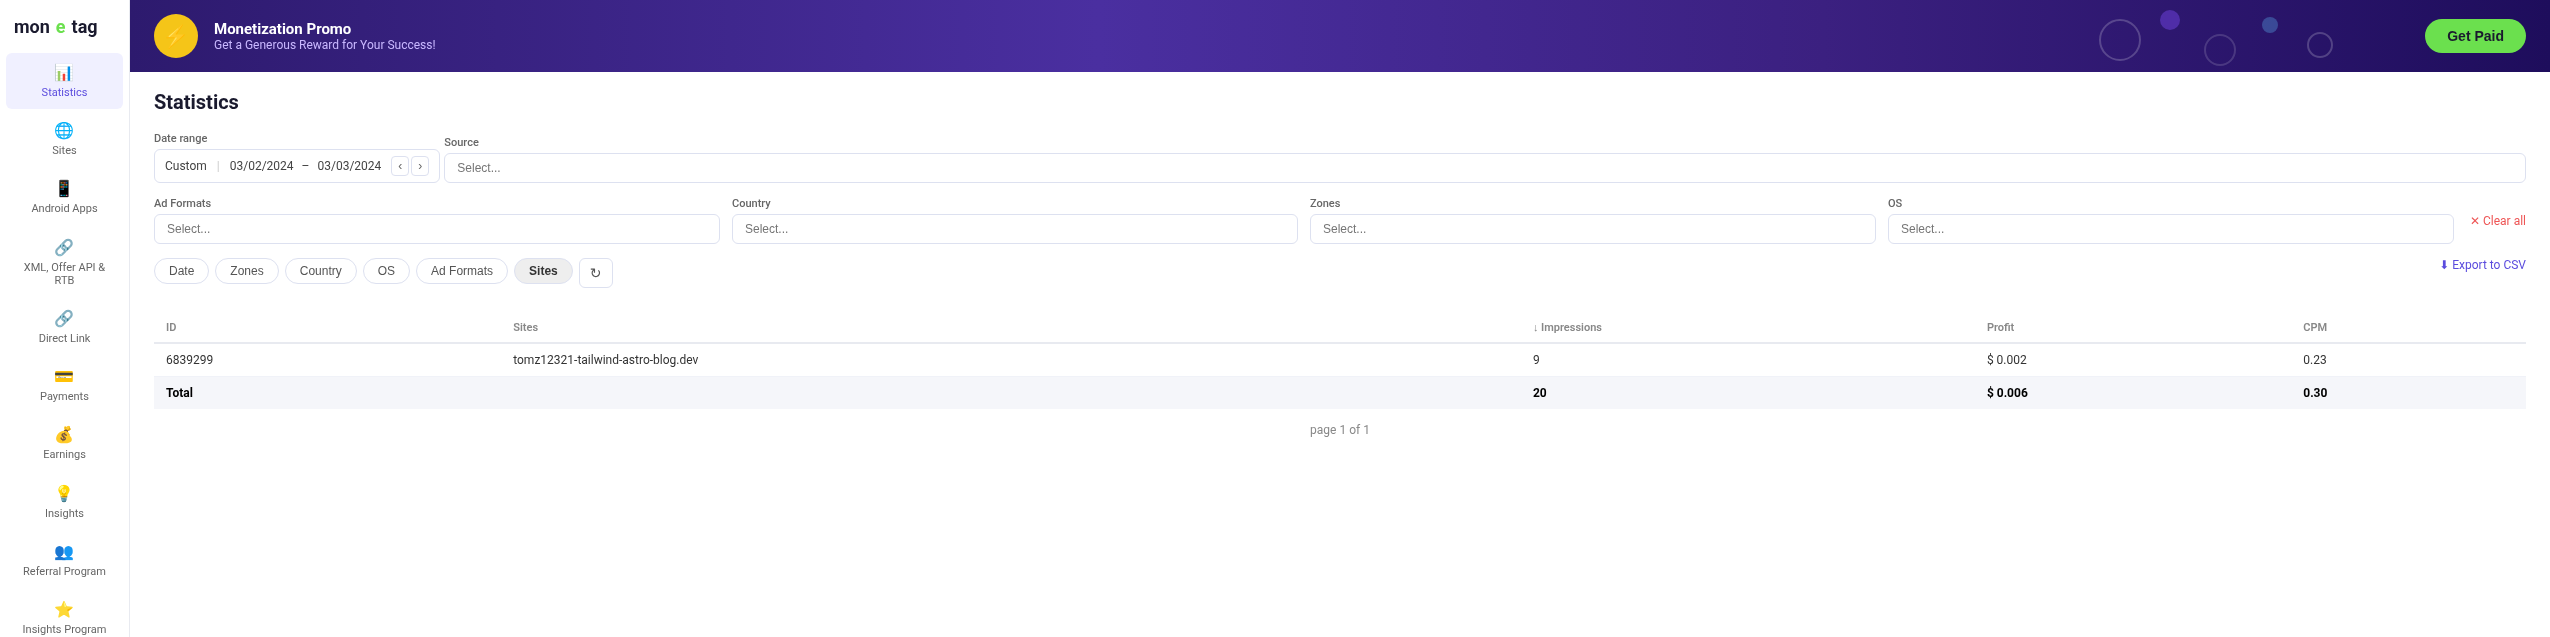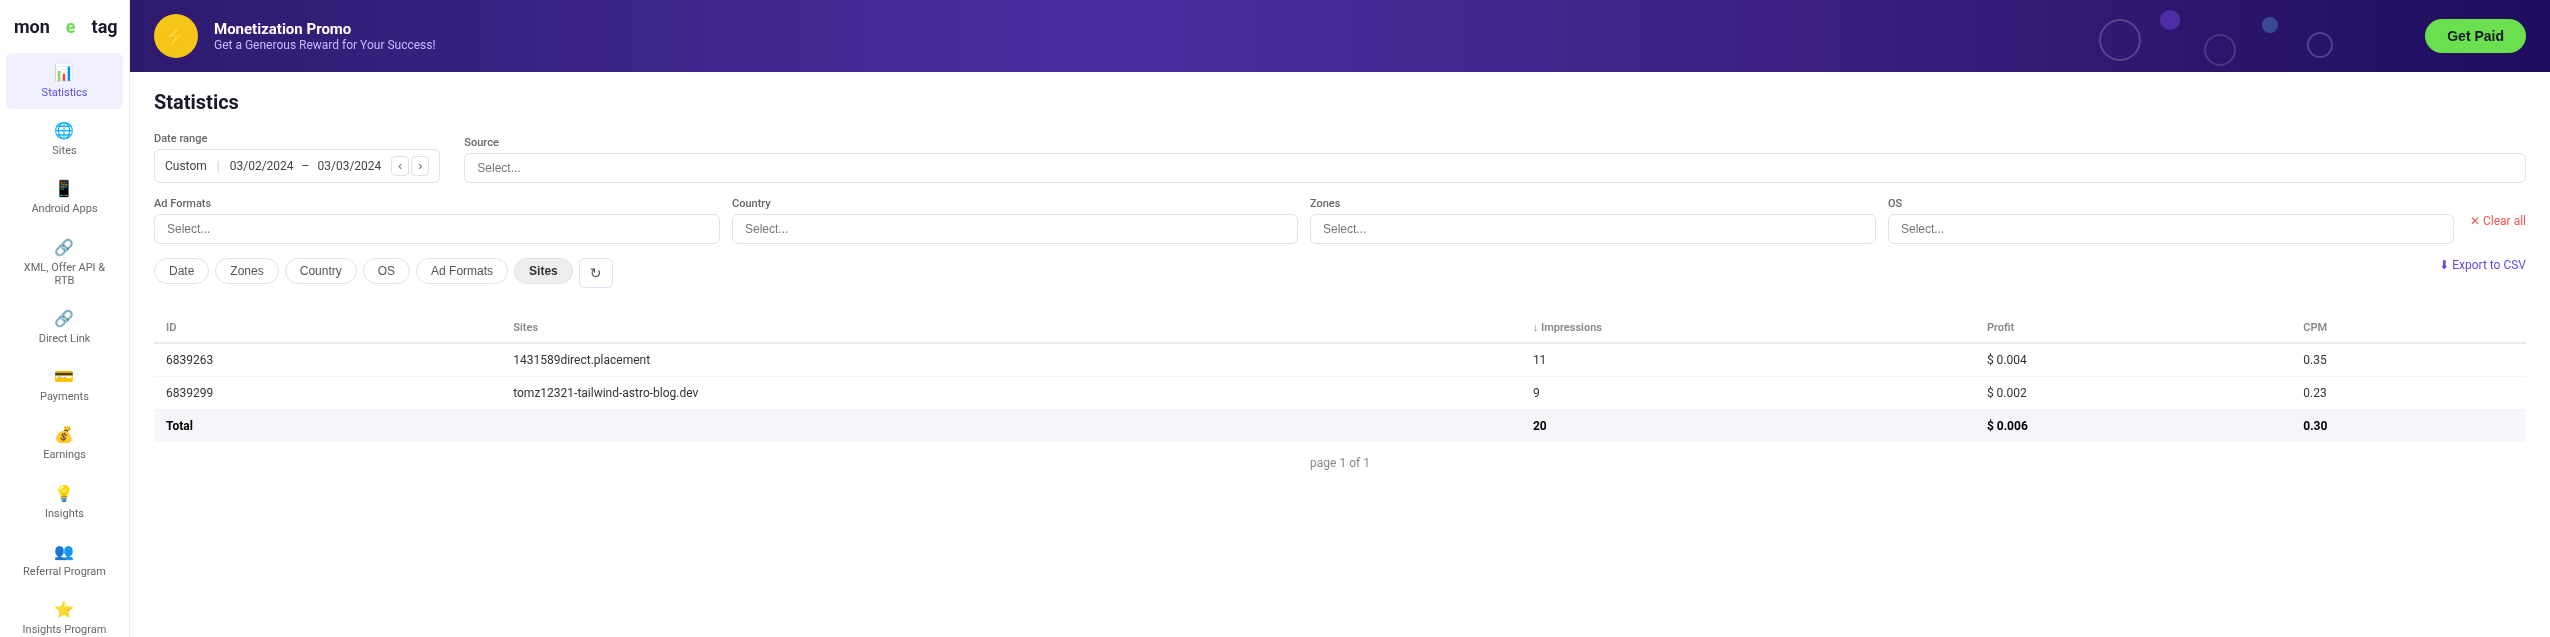--- a/index.html
+++ b/index.html
@@ -1,21 +1,21 @@
 <!DOCTYPE html>
 <html><head>
   <meta charset="utf-8">
   <style>
     * { box-sizing: border-box; margin: 0; padding: 0; }
     body { font-family: -apple-system, BlinkMacSystemFont, 'Segoe UI', Roboto, sans-serif; font-size: 13px; background: #f5f6fa; color: #333; display: flex; height: 637px; overflow: hidden; }
 
     
     .sidebar { width: 130px; background: #fff; border-right: 1px solid #e8eaf0; display: flex; flex-direction: column; padding-top: 8px; flex-shrink: 0; }
     .sidebar-logo { padding: 8px 14px 16px; }
-    .logo-text { font-size: 18px; font-weight: 700; color: #1a1a2e; display: flex; align-items: center; gap: 16px; }
+    .logo-text { font-size: 18px; font-weight: 700; color: #1a1a2e; display: flex; align-items: center; gap: 6px; }
     .logo-text span.green { color: #6be04e; }
     .sidebar-item { display: flex; flex-direction: column; align-items: center; padding: 10px 8px; cursor: pointer; color: #666; font-size: 11px; gap: 4px; border-radius: 6px; margin: 0 6px 2px; transition: background 0.15s; }
     .sidebar-item.active { background: #f0f0ff; color: #5b4cde; }
     .sidebar-icon { font-size: 16px; }
     .sidebar-item span.label { text-align: center; line-height: 1.2; }
 
     
     .main { flex: 1; display: flex; flex-direction: column; overflow: hidden; }
 
     
@@ -31,21 +31,21 @@
     .banner-icon-circle { width: 44px; height: 44px; border-radius: 50%; background: #f5c518; display: flex; align-items: center; justify-content: center; font-size: 22px; flex-shrink: 0; }
     .banner-text h3 { color: #fff; font-size: 15px; font-weight: 700; }
     .banner-text p { color: #c9b8ff; font-size: 12px; }
     .banner-get-paid { margin-left: auto; background: #6be04e; color: #1a1a2e; border: none; border-radius: 20px; padding: 9px 22px; font-size: 14px; font-weight: 700; cursor: pointer; flex-shrink: 0; }
 
     
     .content { flex: 1; padding: 18px 24px; overflow-y: auto; background: #fff; }
     .page-title { font-size: 20px; font-weight: 700; color: #1a1a2e; margin-bottom: 18px; }
 
     
-    .filters-row { display: flex; gap: 24px; margin-bottom: 14px; align-items: flex-end; justify-content: center; }
+    .filters-row { display: flex; gap: 4px; margin-bottom: 14px; align-items: flex-end; justify-content: center; }
     .filter-group { display: flex; flex-direction: column; gap: 4px; }
     .filter-label { font-size: 11px; color: #666; font-weight: 500; }
     .date-range-input { display: flex; align-items: center; gap: 4px; border: 1px solid #dde1f0; border-radius: 6px; padding: 6px 10px; background: #fff; font-size: 12px; color: #444; white-space: nowrap; }
     .date-nav { display: flex; gap: 2px; margin-left: 6px; }
     .date-nav button { border: 1px solid #dde1f0; background: #fff; border-radius: 4px; padding: 2px 6px; cursor: pointer; font-size: 12px; color: #666; }
     .source-select { border: 1px solid #dde1f0; border-radius: 6px; padding: 7px 12px; font-size: 12px; color: #aaa; background: #fff; min-width: 860px; outline: none; }
 
     .filters-row2 { display: flex; gap: 12px; margin-bottom: 14px; align-items: flex-end; position: relative; }
     .filter-select { border: 1px solid #dde1f0; border-radius: 6px; padding: 7px 12px; font-size: 12px; color: #aaa; background: #fff; outline: none; flex: 1; }
     .clear-all { font-size: 12px; color: #e55; cursor: pointer; white-space: nowrap; align-self: center; margin-left: 4px; }
@@ -206,27 +206,20 @@
       <thead>
         <tr>
           <th>ID</th>
           <th>Sites</th>
           <th class="sortable">↓ Impressions</th>
           <th>Profit</th>
           <th>CPM</th>
         </tr>
       </thead>
       <tbody id="table-body">
-      <tr>
-      <td>6839263</td>
-      <td>1431589direct.placement</td>
-      <td>11</td>
-      <td>$ 0.004</td>
-      <td>0.35</td>
-    </tr>
           <tr>
       <td>6839299</td>
       <td>tomz12321-tailwind-astro-blog.dev</td>
       <td>9</td>
       <td>$ 0.002</td>
       <td>0.23</td>
     </tr>
         </tbody>
       <tfoot>
         <tr>

